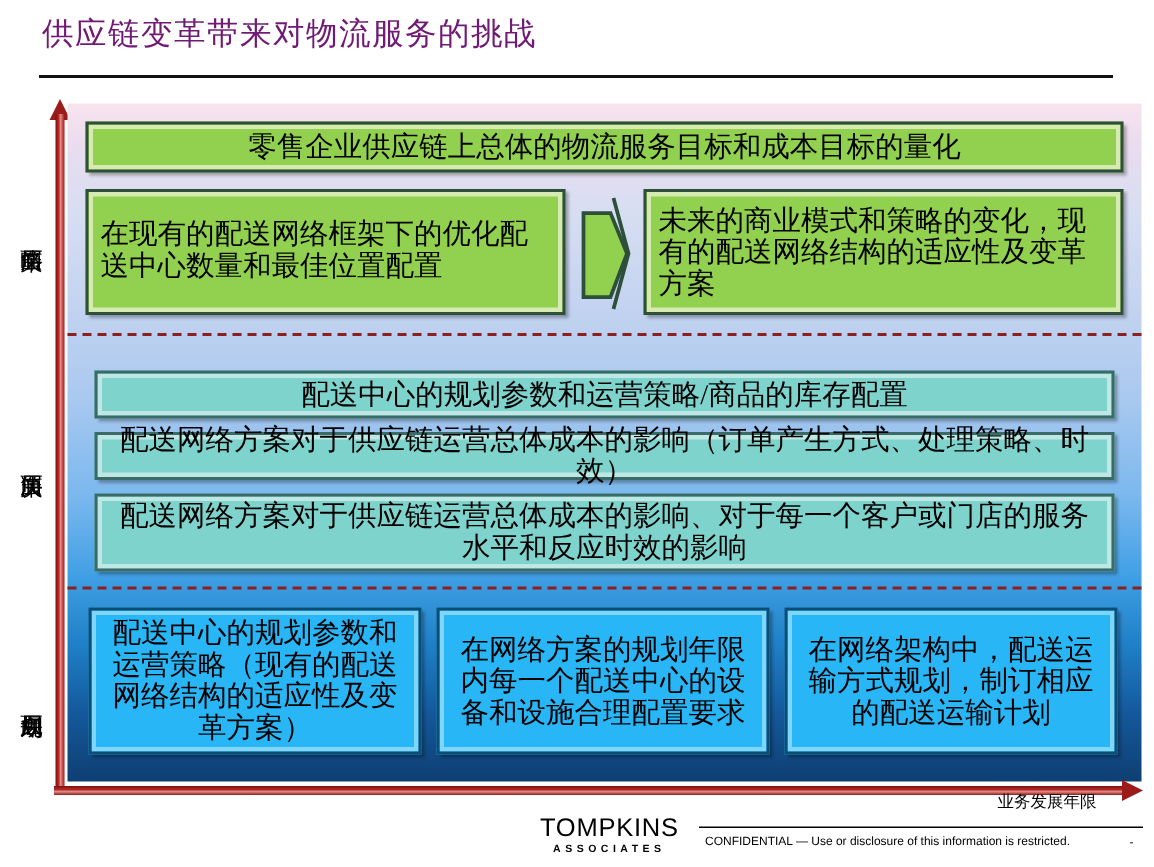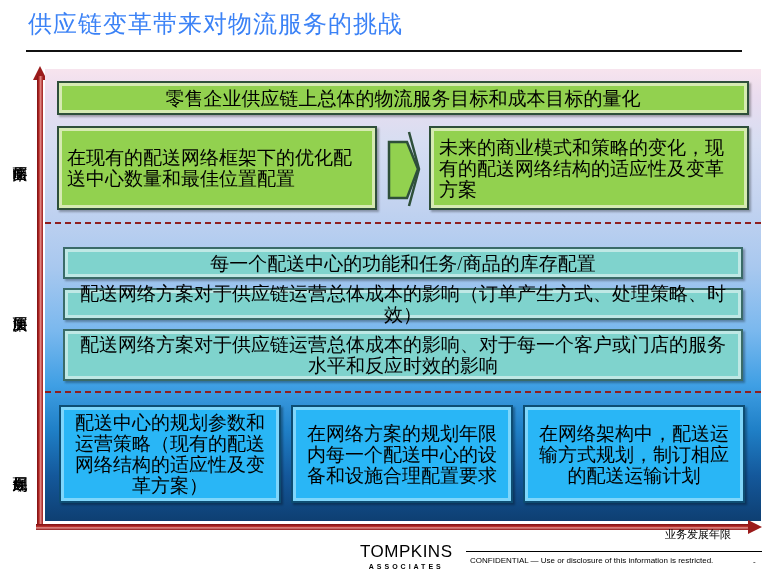--- a/index.html
+++ b/index.html
@@ -13,22 +13,22 @@
     font-family: "Liberation Serif", "DejaVu Serif", serif;
     overflow: hidden;
     position: relative;
   }
 
   
   #slide-title {
     position: absolute;
     left: 28px;
     top: 8px;
-    font-size: 24px;
-    color: #3b82f6;
+    font-size: 21px;
+    color: #701a75;
     letter-spacing: 1px;
     white-space: nowrap;
   }
   #title-rule {
     position: absolute;
     left: 26px;
     top: 50px;
     width: 716px;
     height: 0;
     border-top: 2px solid #111111;
@@ -174,21 +174,21 @@
     background: #29b6f6;
     border: 2px solid #0d4d73;
     box-shadow:
       inset 0 0 0 3px #7fd6fb,
       2px 2px 2px rgba(0,0,0,0.30);
   }
 
   
   #box-g1 { left: 12px;  top: 12px;  width: 692px; height: 34px; }
   #box-g2 { left: 12px;  top: 57px;  width: 320px; height: 84px;
-            justify-content: flex-start; text-align: left; }
+            justify-content: flex-start; text-align: left; font-family: Liberation Mono, monospace; }
   #box-g3 { left: 384px; top: 57px;  width: 320px; height: 84px;
             justify-content: center; text-align: left; }
 
   #box-t1 { left: 18px;  top: 178px; width: 680px; height: 32px; }
   #box-t2 { left: 18px;  top: 219px; width: 680px; height: 32px; }
   #box-t3 { left: 18px;  top: 260px; width: 680px; height: 52px; }
 
   #box-b1 { left: 14px;  top: 336px; width: 222px; height: 98px; }
   #box-b2 { left: 246px; top: 336px; width: 222px; height: 98px; }
   #box-b3 { left: 478px; top: 336px; width: 222px; height: 98px; }
@@ -291,21 +291,21 @@
       <polygon points="4,18 22,18 33,45 22,74 4,74" fill="#92d14f" stroke="#2e4f3a" stroke-width="2.5"></polygon>
       <path d="M24,8 L34,45 L24,82" fill="none" stroke="#2e4f3a" stroke-width="2.5"></path>
     </svg>
   </div>
 
   <div class="box box-green" id="box-g3">
     <div class="inner">未来的商业模式和策略的变化，现有的配送网络结构的适应性及变革方案</div>
   </div>
 
   <div class="box box-teal" id="box-t1">
-    <div class="inner">每一个配送中心的功能和任务/商品的库存配置</div>
+    <div class="inner">配送中心的规划参数和运营策略/商品的库存配置</div>
   </div>
   <div class="box box-teal" id="box-t2">
     <div class="inner">配送网络方案对于供应链运营总体成本的影响（订单产生方式、处理策略、时效）</div>
   </div>
   <div class="box box-teal" id="box-t3">
     <div class="inner">配送网络方案对于供应链运营总体成本的影响、对于每一个客户或门店的服务水平和反应时效的影响</div>
   </div>
 
   <div class="box box-blue" id="box-b1">
     <div class="inner">配送中心的规划参数和运营策略（现有的配送网络结构的适应性及变革方案）</div>

